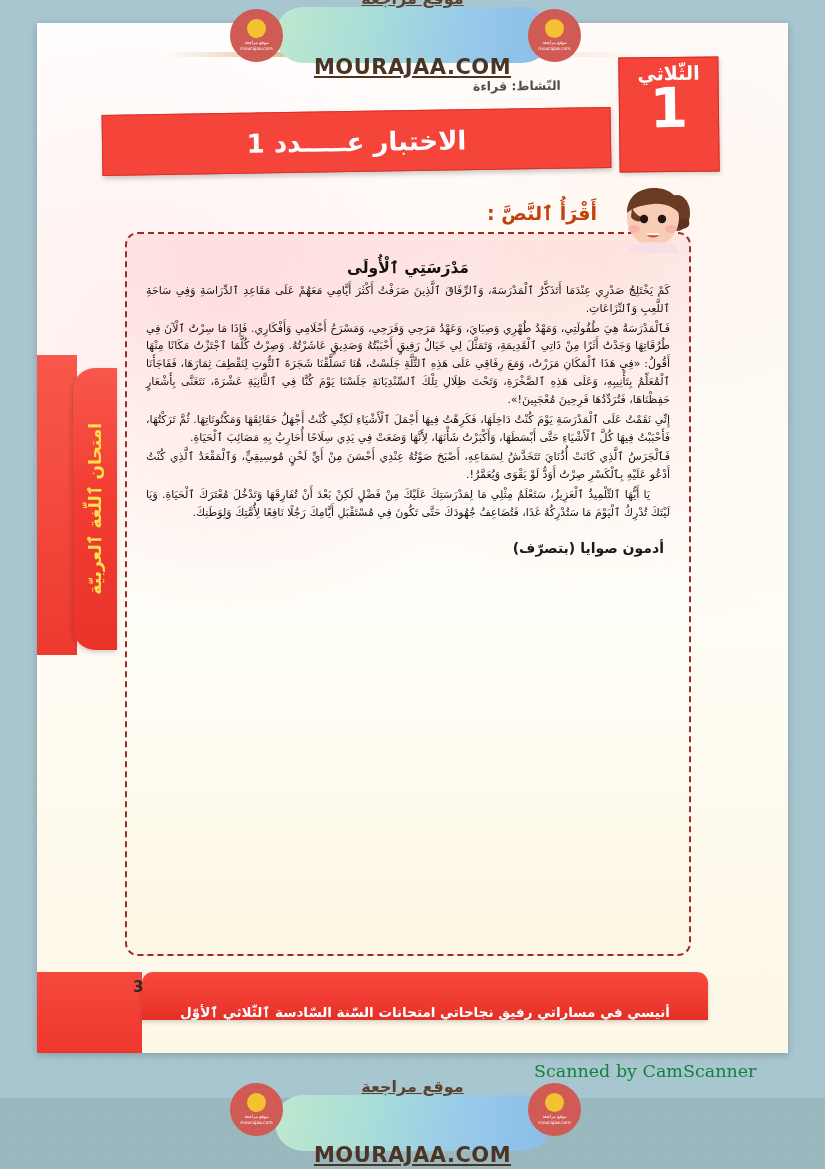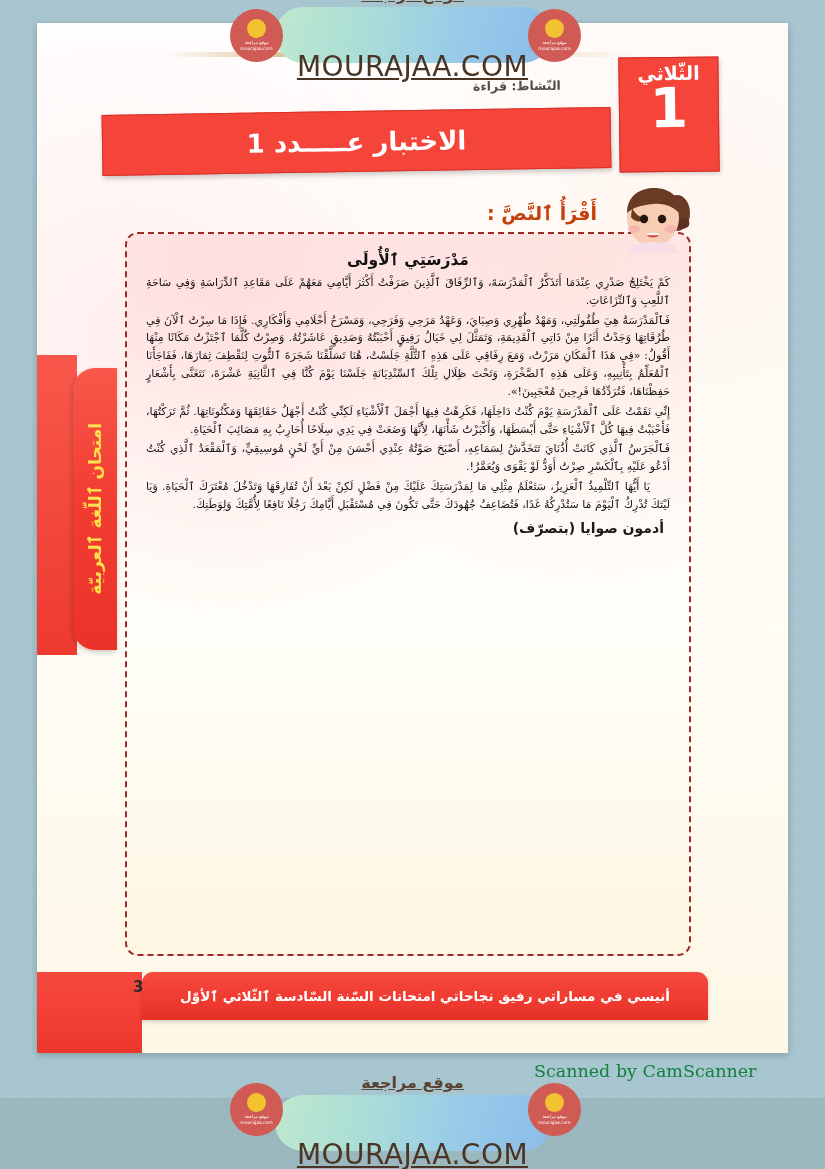--- a/index.html
+++ b/index.html
@@ -64,22 +64,22 @@
   }
   .wm-ar {
     font-size: 16px;
     font-weight: bold;
     color: #5a4331;
     text-decoration: underline;
     line-height: 1.05;
     direction: rtl;
   }
   .wm-en {
-    font-size: 28px;
-    font-weight: normal;
+    font-size: 21px;
+    font-weight: bold;
     color: #4a3524;
     letter-spacing: .5px;
     text-decoration: underline;
     line-height: 1.15;
     direction: ltr;
     margin-top: 47px;
   }
   .wm-logo {
     position: absolute;
     width: 53px;
@@ -249,21 +249,21 @@
     top: 232px;
     width: 566px;
     height: 724px;
     border: 2px dashed #9b2b2b;
     border-radius: 13px;
     background:
       radial-gradient(circle at 18% 6%, rgba(255,214,214,.75) 0%, rgba(255,214,214,0) 42%),
       radial-gradient(circle at 82% 4%, rgba(255,218,210,.6) 0%, rgba(255,218,210,0) 40%),
       linear-gradient(180deg, #fdeff0 0%, #fffdfa 25%, #fffef7 60%, #fdf6e2 100%);
     box-sizing: border-box;
-    padding: 15px 19px 10px 19px;
+    padding: 23px 19px 10px 19px;
     overflow: hidden;
   }
   .text-title {
     text-align: center;
     font-size: 15.5px;
     font-weight: bold;
     color: #111;
     margin: 2px 0 5px 0;
     direction: rtl;
   }
@@ -278,21 +278,21 @@
     text-indent: 0;
   }
   .para.indent { text-indent: 20px; text-align-last: right; }
   .para.just { text-align-last: right; }
   .author {
     direction: rtl;
     text-align: right;
     font-size: 14px;
     font-weight: bold;
     color: #1a1a1a;
-    margin-top: 6px;
+    margin-top: 18px;
     padding-right: 6px;
   }
 
   
   .side-tab {
     position: absolute;
     left: 73px;
     top: 368px;
     width: 44px;
     height: 282px;
@@ -318,21 +318,21 @@
   
   .footer-bar {
     position: absolute;
     left: 142px;
     top: 972px;
     width: 566px;
     height: 48px;
     background: linear-gradient(180deg, #f6493e 0%, #ef3a30 60%, #e33127 100%);
     border-radius: 11px 11px 0 0;
     display: flex;
-    align-items: center;
+    align-items: flex-end;
     justify-content: center;
     box-shadow: 0 2px 4px rgba(0,0,0,.16);
   }
   .footer-text {
     color: #ffffff;
     font-size: 13.5px;
     font-weight: bold;
     direction: rtl;
     white-space: nowrap;
   }

